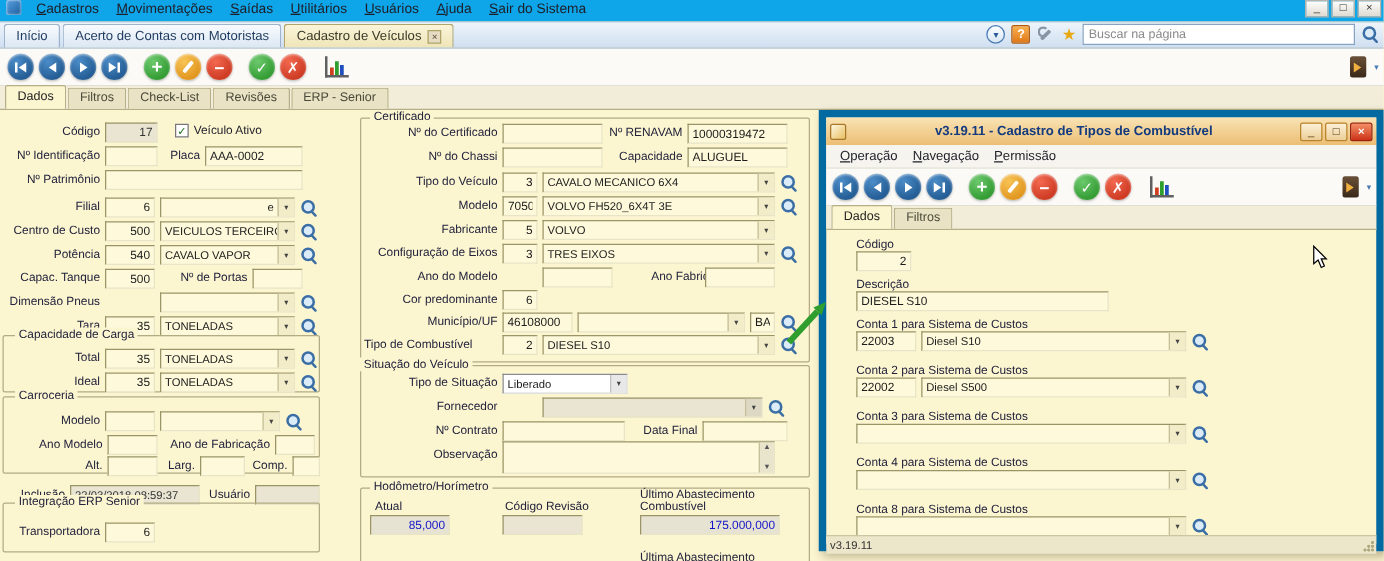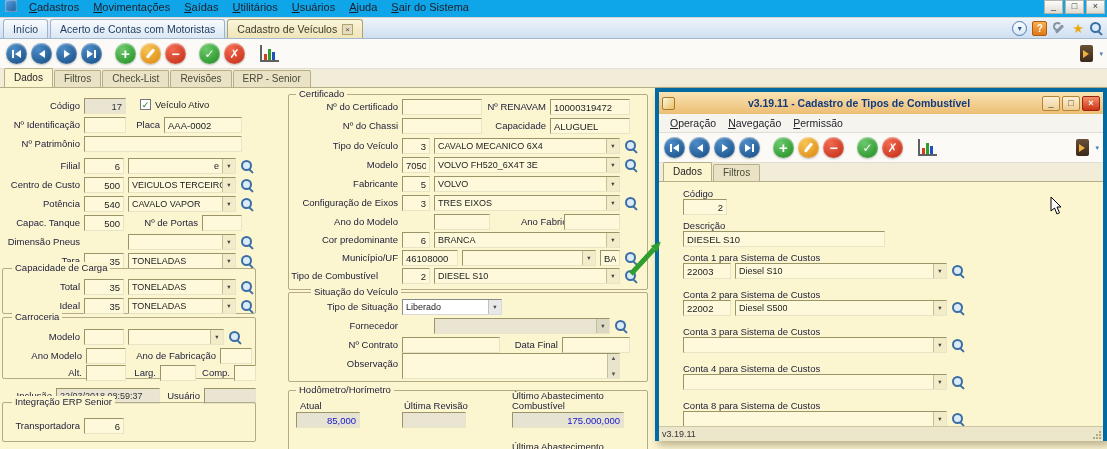--- a/index.html
+++ b/index.html
@@ -77,21 +77,21 @@
 .combo.dis .ca{background:#dcd8c4;}
 .groupbox{border:1px solid #b2ab84;border-radius:2px;}
 .gtitle{position:absolute;background:#fbf5d0;padding:0 3px;white-space:nowrap;color:#23233c;}
 .checkrow{display:flex;align-items:center;gap:4px;}
 .cbox{width:11px;height:11px;background:#fff;border:1px solid #777;font-size:9px;line-height:10px;text-align:center;color:#1a701a;font-weight:bold;}
 .tarea{background:#fdf9da;border:1px solid;border-color:#9b9466 #e8e4c6 #e8e4c6 #9b9466;position:absolute;}
 .scrollcol{position:absolute;right:0;top:0;bottom:0;width:12px;background:#e9e4cc;border-left:1px solid #c5bf98;display:flex;flex-direction:column;justify-content:space-between;}
 .sarr{font-size:6px;text-align:center;color:#555;line-height:8px;}
 
 
-.popup{position:absolute;left:655px;top:88px;width:452px;height:353px;background:#fbf5d0;border:4px solid #0369a1;box-shadow:3px 4px 8px rgba(60,40,10,.35);z-index:50;font-size:9.5px;}
+.popup{position:absolute;left:655px;top:88px;width:452px;height:353px;background:#fbf5d0;border:6px solid #0369a1;box-shadow:3px 4px 8px rgba(60,40,10,.35);z-index:50;font-size:9.5px;}
 .popup-title{height:22px;background:linear-gradient(#f9e3b4,#ecbe74);display:flex;align-items:center;padding:0 3px;}
 .popup-win-icon{width:13px;height:13px;background:linear-gradient(135deg,#fdf6e0,#e8c060);border:1px solid #a87828;border-radius:2px;margin-right:3px;flex:0 0 auto;}
 .ptxt{flex:1;text-align:center;color:#123a7e;font-weight:bold;font-size:10.5px;white-space:nowrap;overflow:hidden;}
 .pt-btn{width:18px;height:15px;margin-left:2px;border:1px solid #b8842e;border-radius:2px;background:linear-gradient(#fcf0d8,#ecce96);font-size:9px;line-height:12px;text-align:center;color:#5a3c10;flex:0 0 auto;}
 .pt-btn.close{background:linear-gradient(#f49068,#cc3318);border-color:#992310;color:#fff;font-weight:bold;}
 .popup-menu{height:19px;background:#f6f4ef;border-bottom:1px solid #e0ddd2;display:flex;align-items:center;padding-left:5px;font-size:10.5px;}
 .popup-menu .menu-item{padding:1px 6px;}
 .popup-toolbar{height:30px;background:#fbfaf7;border-bottom:1px solid #e0ddd2;display:flex;align-items:center;gap:4px;padding-left:5px;}
 .popup-tabs{height:19px;background:#f2edd8;border-bottom:1px solid #b5ae87;display:flex;align-items:flex-end;padding-left:4px;}
 .popup-form{position:relative;height:244px;}
@@ -134,20 +134,21 @@
     </span>
   <span class="doc-tab active">
     <span>Cadastro de Veículos</span>
     <span class="tab-close">×</span>
   </span>
   <span class="tabbar-right">
     <span class="circ-btn">▾</span>
     <span class="help-btn">?</span>
     <span class="wrench-icon"></span>
     <span class="star-icon">★</span>
+    <input class="search-box" placeholder="Buscar na página" style="">
     <span class="mag"></span>
   </span>
 </div>
 
 <div class="toolbar">
   <span class="tbtn nav">
       <span class="vbar"></span>
       <span class="tri-l"></span>
     </span>
   <span class="tbtn nav">
@@ -341,44 +342,40 @@
     </span>
   <span class="mag abs" style="left:624px;top:108px"></span>
 
   <span class="lbl r abs" style="left:290px;top:128px;width:108px">Ano do Modelo</span>
   <input class="fld abs" style="left: 434px; top: 126px; width: 56px;" value="">
   <span class="lbl r abs" style="left:521px;top:128px;width:66px">Ano Fabricação</span>
   <input class="fld abs" style="left: 564px; top: 126px; width: 56px;" value="">
 
   <span class="lbl r abs" style="left:290px;top:146px;width:108px">Cor predominante</span>
   <input class="fld num abs" style="left: 402px; top: 144px; width: 28px;" value="6">
-  <span class="combo abs" style="left:434px;top:144px;width:186px">
-      <span class="ct">BRANCA</span>
-      <span class="ca">▾</span>
-    </span>
 
   <span class="lbl r abs" style="left:290px;top:164px;width:108px">Município/UF</span>
   <input class="fld abs" style="left: 402px; top: 162px; width: 56px;" value="46108000">
   <span class="combo abs" style="left:462px;top:162px;width:134px">
       <span class="ct"></span>
       <span class="ca">▾</span>
     </span>
   <input class="fld abs" style="left: 600px; top: 162px; width: 20px;" value="BA">
   <span class="mag abs" style="left:624px;top:163px"></span>
 
   <span class="lbl r abs" style="left:290px;top:182px;width:88px">Tipo de Combustível</span>
   <input class="fld num abs" style="left: 402px; top: 180px; width: 28px;" value="2">
   <span class="combo abs" style="left:434px;top:180px;width:186px">
       <span class="ct">DIESEL S10</span>
       <span class="ca">▾</span>
     </span>
   <span class="mag abs" style="left:624px;top:181px"></span>
 
   <div class="groupbox abs" style="left:288px;top:204px;width:360px;height:90px"></div>
-  <span class="gtitle" style="left:311px;top:198px">Situação do Veículo</span>
+  <span class="gtitle" style="left:288px;top:198px">Situação do Veículo</span>
 
   <span class="lbl r abs" style="left:290px;top:213px;width:108px">Tipo de Situação</span>
   <span class="combo white abs" style="left:402px;top:211px;width:100px">
       <span class="ct">Liberado</span>
       <span class="ca">▾</span>
     </span>
 
   <span class="lbl r abs" style="left:290px;top:232px;width:108px">Fornecedor</span>
   <span class="combo dis abs" style="left:434px;top:230px;width:176px">
       <span class="ct"></span>
@@ -396,21 +393,21 @@
     <div class="scrollcol">
       <span class="sarr">▲</span>
       <span class="sarr">▼</span>
     </div>
   </div>
 
   <div class="groupbox abs" style="left:288px;top:302px;width:360px;height:62px"></div>
   <span class="gtitle" style="left:296px;top:296px">Hodômetro/Horímetro</span>
 
   <span class="lbl abs" style="left:300px;top:312px">Atual</span>
-  <span class="lbl abs" style="left:404px;top:312px">Última Revisão</span>
+  <span class="lbl abs" style="left:404px;top:312px">Código Revisão</span>
   <span class="lbl abs" style="left:512px;top:302px">Último Abastecimento</span>
   <span class="lbl abs" style="left:512px;top:312px">Combustível</span>
 
   <input class="fld blue abs" style="left: 296px; top: 324px; width: 64px;" value="85,000">
   <input class="fld ro abs" style="left: 402px; top: 324px; width: 64px;" value="">
   <input class="fld blue abs" style="left: 512px; top: 324px; width: 112px;" value="175.000,000">
 
   <span class="lbl abs" style="left:512px;top:353px">Última Abastecimento</span>
 </div>
 

